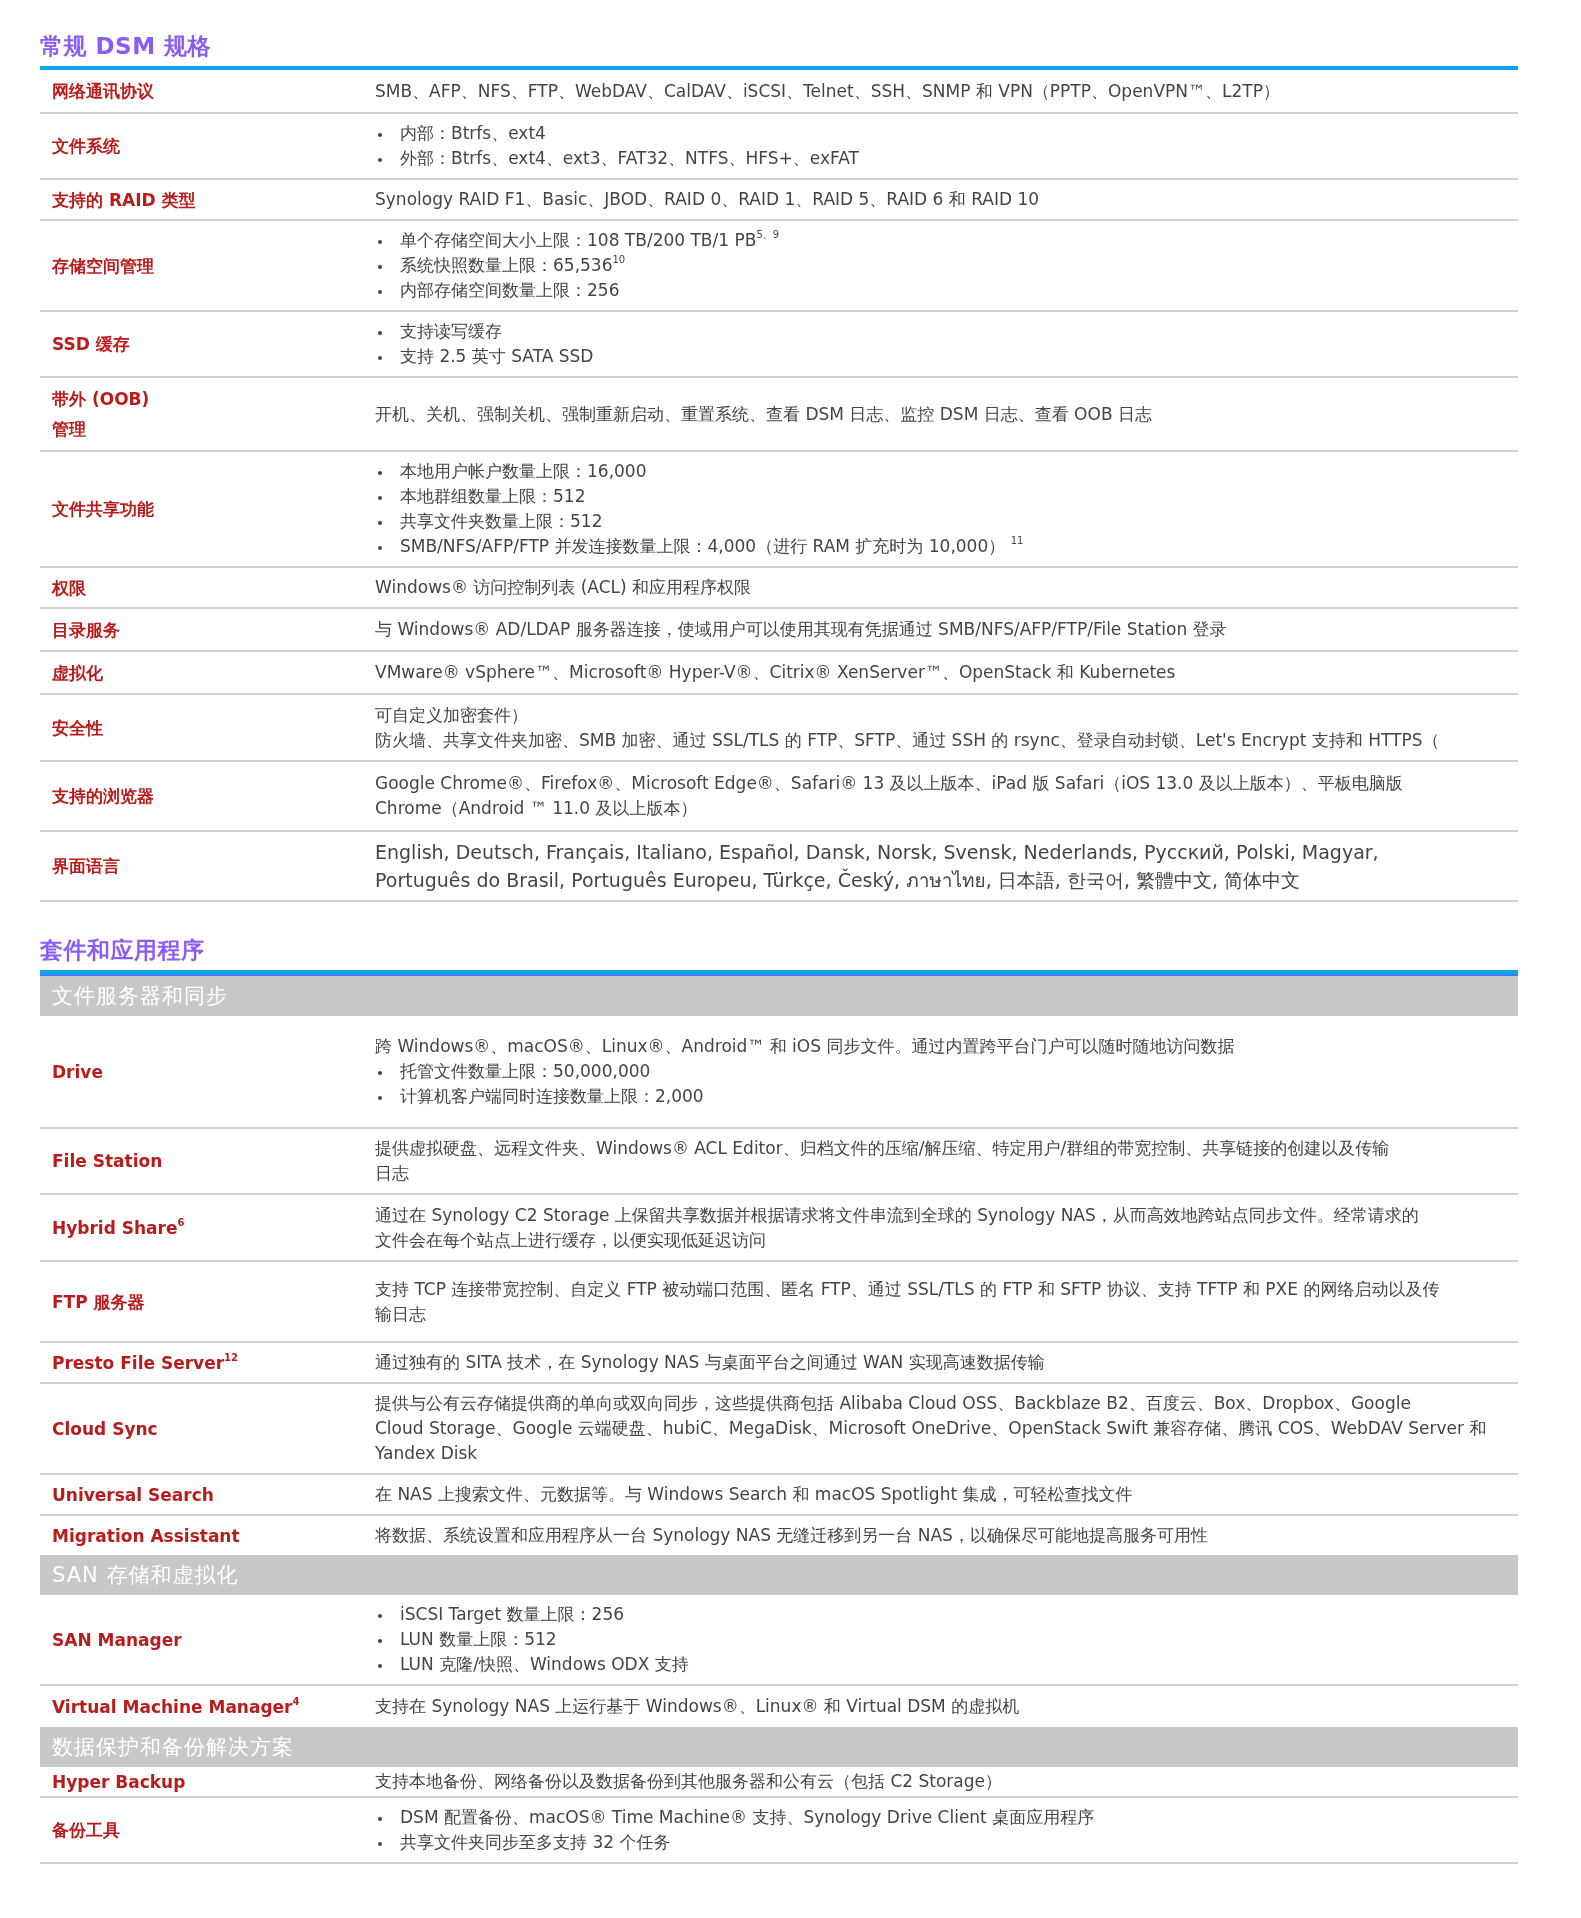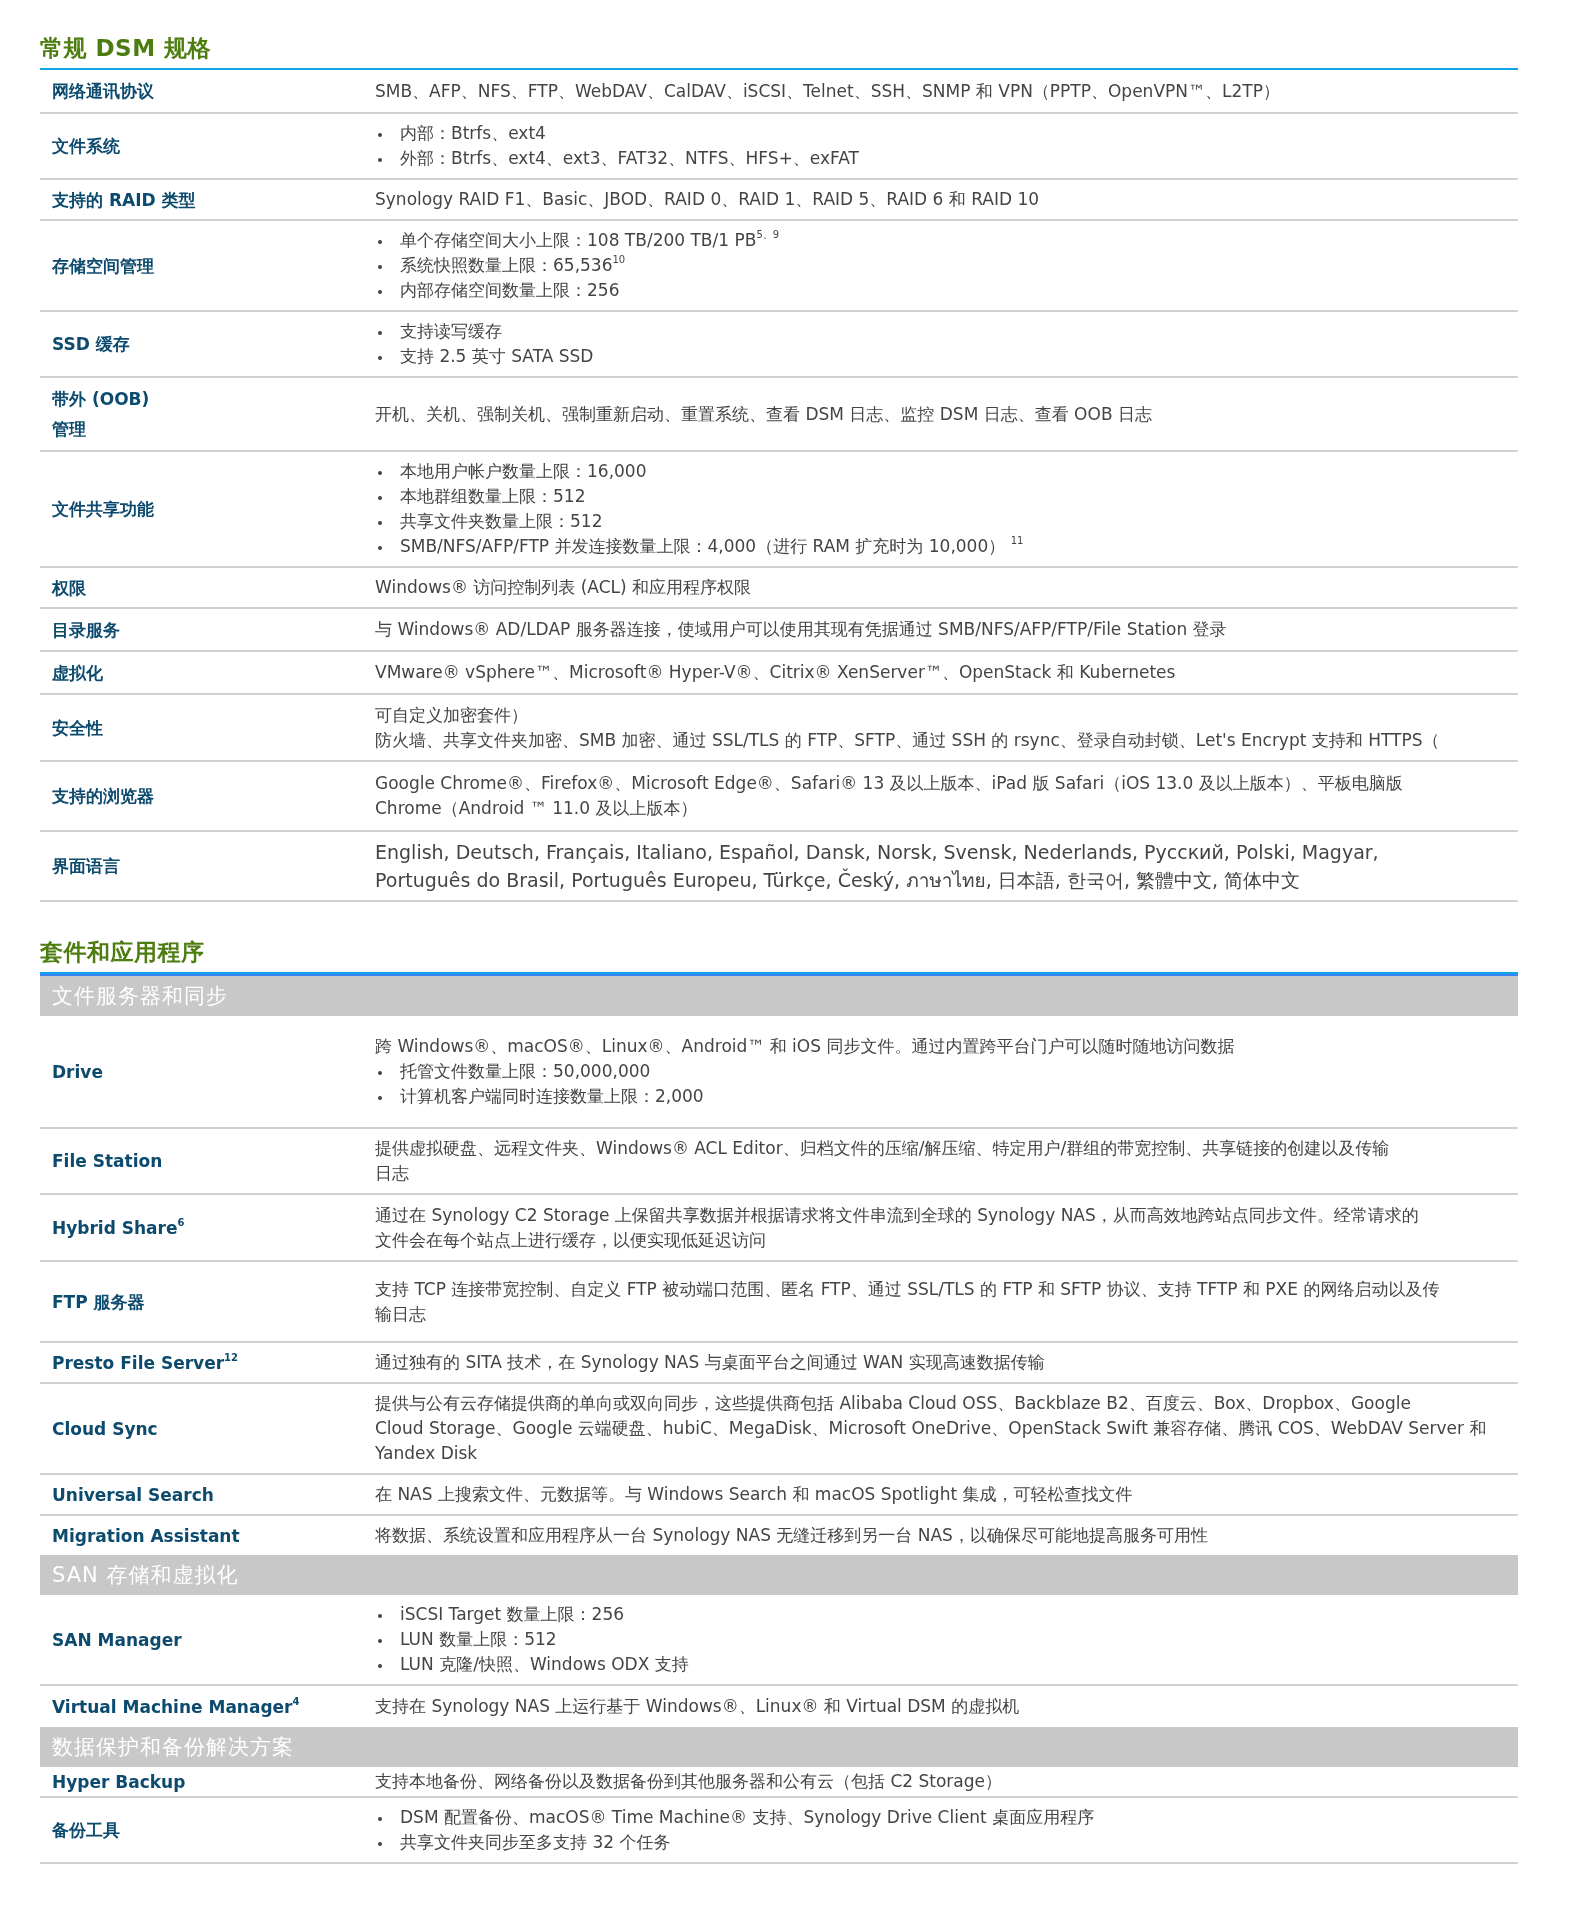--- a/index.html
+++ b/index.html
@@ -3,35 +3,35 @@
   <meta charset="utf-8">
   <style>
     html, body { margin: 0; padding: 0; background: #ffffff; }
     body {
       width: 1581px; height: 1918px; position: relative; overflow: hidden;
       font-family: "DejaVu Sans", "Liberation Sans", sans-serif;
       color: #3a3a3a;
     }
     .page { position: absolute; left: 40px; top: 0; width: 1478px; }
     .section-title {
-      font-size: 23px; font-weight: bold; color: #4d7c0f;
+      font-size: 23px; font-weight: bold; color: #8b5cf6;
       height: 72px; display: flex; align-items: flex-end; padding-bottom: 0;
-      border-bottom: 2px solid #0ea5e9;
+      border-bottom: 4px solid #0ea5e9;
       box-sizing: border-box; padding-left: 0;
     }
     .section-title span { display: block; padding-bottom: 4px; letter-spacing: 0.5px; }
     .title-top { height: 70px; }
     .title-apps { margin-top: 18px; height: 54px; }
     .row {
       display: flex; border-bottom: 2px solid #d0d0d0; box-sizing: border-box;
       align-items: center;
     }
     .label {
       width: 335px; flex: 0 0 335px; padding-left: 12px; box-sizing: border-box;
-      font-size: 17px; font-weight: bold; color: #0c4a6e; line-height: 30px;
+      font-size: 17px; font-weight: bold; color: #b91c1c; line-height: 30px;
     }
     .value {
       flex: 1; font-size: 17px; color: #444; line-height: 25px;
       padding: 0; box-sizing: border-box;
     }
     .value .line { display: block; white-space: nowrap; }
     .value ul { margin: 0; padding: 0; list-style: none; }
     .value li { position: relative; padding-left: 25px; white-space: nowrap; }
     .value li::before {
       content: ""; position: absolute; left: 3px; top: 12px;

